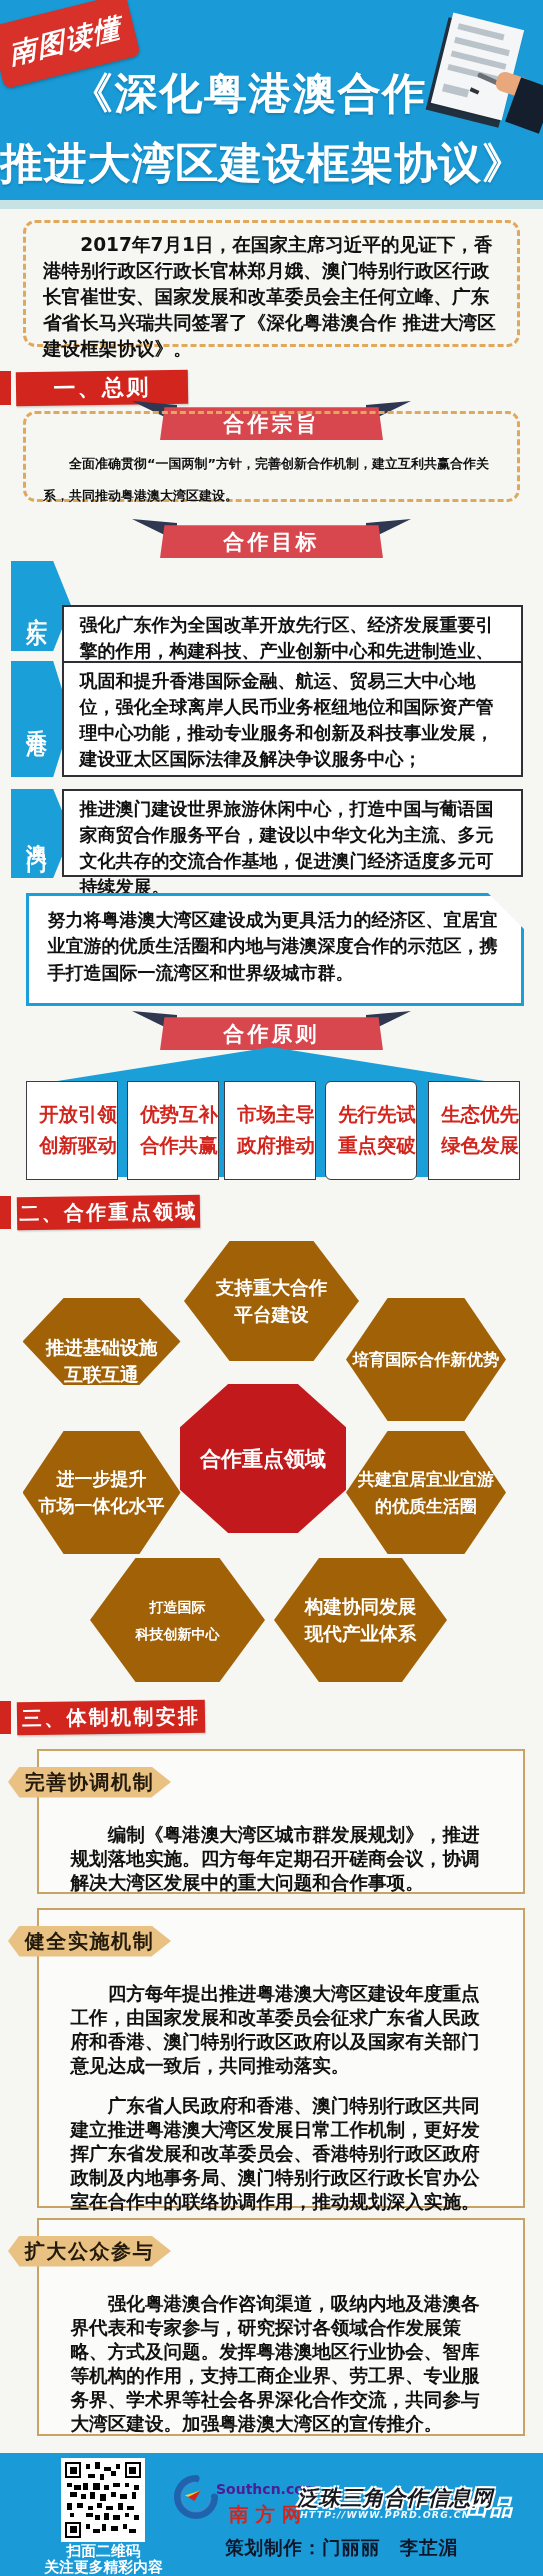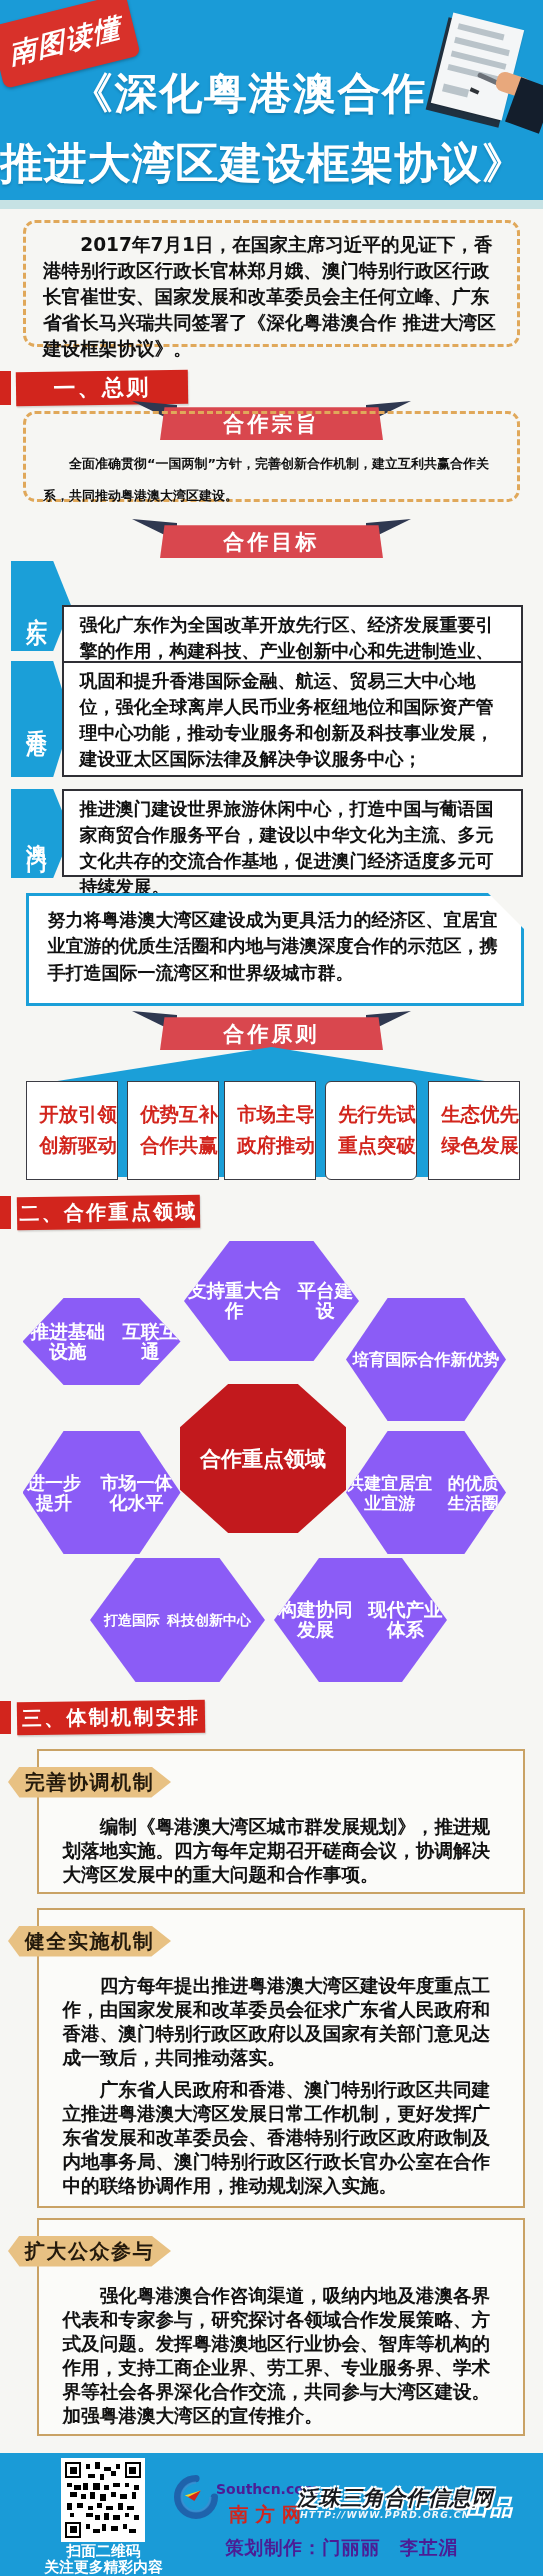--- a/index.html
+++ b/index.html
@@ -70,48 +70,48 @@
 
   
   .fan{left:26px;top:1047px;width:491px;height:130px;background:#1b9fd8;
        clip-path:polygon(50% 0,100% 30%,100% 100%,0 100%,0 30%);}
   .pbox{top:1081px;width:90px;height:97px;background:#fff;border:1.6px solid #3c3c44;
         display:flex;flex-direction:column;align-items:center;justify-content:center;gap:9.3px;
         color:#d2251d;font-size:19.4px;font-weight:900;}
   .pbox span{display:block;line-height:22px;margin-left:12px;}
 
   
-  .hex{background:#8b5cf6;clip-path:polygon(26% 0,74% 0,100% 50%,74% 100%,26% 100%,0 50%);
-       display:flex;flex-direction:row;align-items:center;justify-content:center;gap:7px;
+  .hex{background:#a16207;clip-path:polygon(26% 0,74% 0,100% 50%,74% 100%,26% 100%,0 50%);
+       display:flex;flex-direction:column;align-items:center;justify-content:center;gap:7px;
        color:#fff;font-weight:900;text-align:center;}
   .hex span{display:block;line-height:20px;}
   .octagon{left:180px;top:1384px;width:166px;height:149px;background:#c2191d;
        clip-path:polygon(29% 0,71% 0,100% 29%,100% 71%,71% 100%,29% 100%,0 71%,0 29%);
        display:flex;align-items:center;justify-content:center;color:#fff;font-size:21px;font-weight:900;}
 
   
   .mbox{left:37px;width:484px;background:#fbfbf9;border:2.3px solid #c9a265;}
   .mlabel{position:absolute;left:-31px;top:15.5px;width:163px;height:31px;background:#e8c183;
           clip-path:polygon(7% 0,88% 0,100% 50%,88% 100%,7% 100%,0 50%);
           display:flex;align-items:center;justify-content:center;
           color:#241a0c;font-size:20px;font-weight:900;letter-spacing:1.6px;}
-  .mbox p{margin:8px;padding:0 15.5px;font-size:18.6px;line-height:24px;text-indent:2em;}
+  .mbox p{margin:16px;padding:0 15.5px;font-size:18.6px;line-height:24px;text-indent:2em;}
   .mbox p.first{padding-top:56px;}
 
   
   .footer{left:0;top:2453px;width:543px;height:123px;background:#1a9bd7;}
   .qr{left:61px;top:4.7px;width:84px;height:84px;background:#fff;padding:3.9px;box-sizing:border-box;}
   .qrcap{left:22px;top:90px;width:163px;text-align:center;color:#fff;font-size:14.8px;line-height:16.3px;font-weight:900;}
   .sc-en{left:216px;top:28px;color:#4c1d95;font-size:14px;font-weight:900;}
   .sc-cn{left:229px;top:48px;color:#d2251d;font-size:19.4px;font-weight:900;letter-spacing:7px;}
   .pprd{left:297px;top:31px;color:#16181d;font-size:21px;font-weight:900;font-style:italic;letter-spacing:0.8px;
         text-shadow:-1.6px -1.6px 0 #fff,1.6px -1.6px 0 #fff,-1.6px 1.6px 0 #fff,1.6px 1.6px 0 #fff,0 2.3px 0 #fff;}
   .pprdurl{left:300px;top:56px;color:#eef6fb;font-size:9.3px;font-weight:900;font-style:italic;letter-spacing:1.2px;}
   .chuping{left:466px;top:39px;color:#fff;font-size:22.5px;font-weight:900;font-style:italic;letter-spacing:1.6px;}
-  .credits{left:194px;top:82px;width:295px;text-align:center;color:#4c1d95;font-size:18.6px;font-weight:900;letter-spacing:0.8px;}
+  .credits{left:194px;top:82px;width:295px;text-align:center;color:#0f172a;font-size:18.6px;font-weight:900;letter-spacing:0.8px;}
 </style>
 </head>
 <body>
 
 <div class="page">
 
   <div class="abs header"></div>
   <div class="abs stamp">
     <span>南图读懂</span>
   </div>

